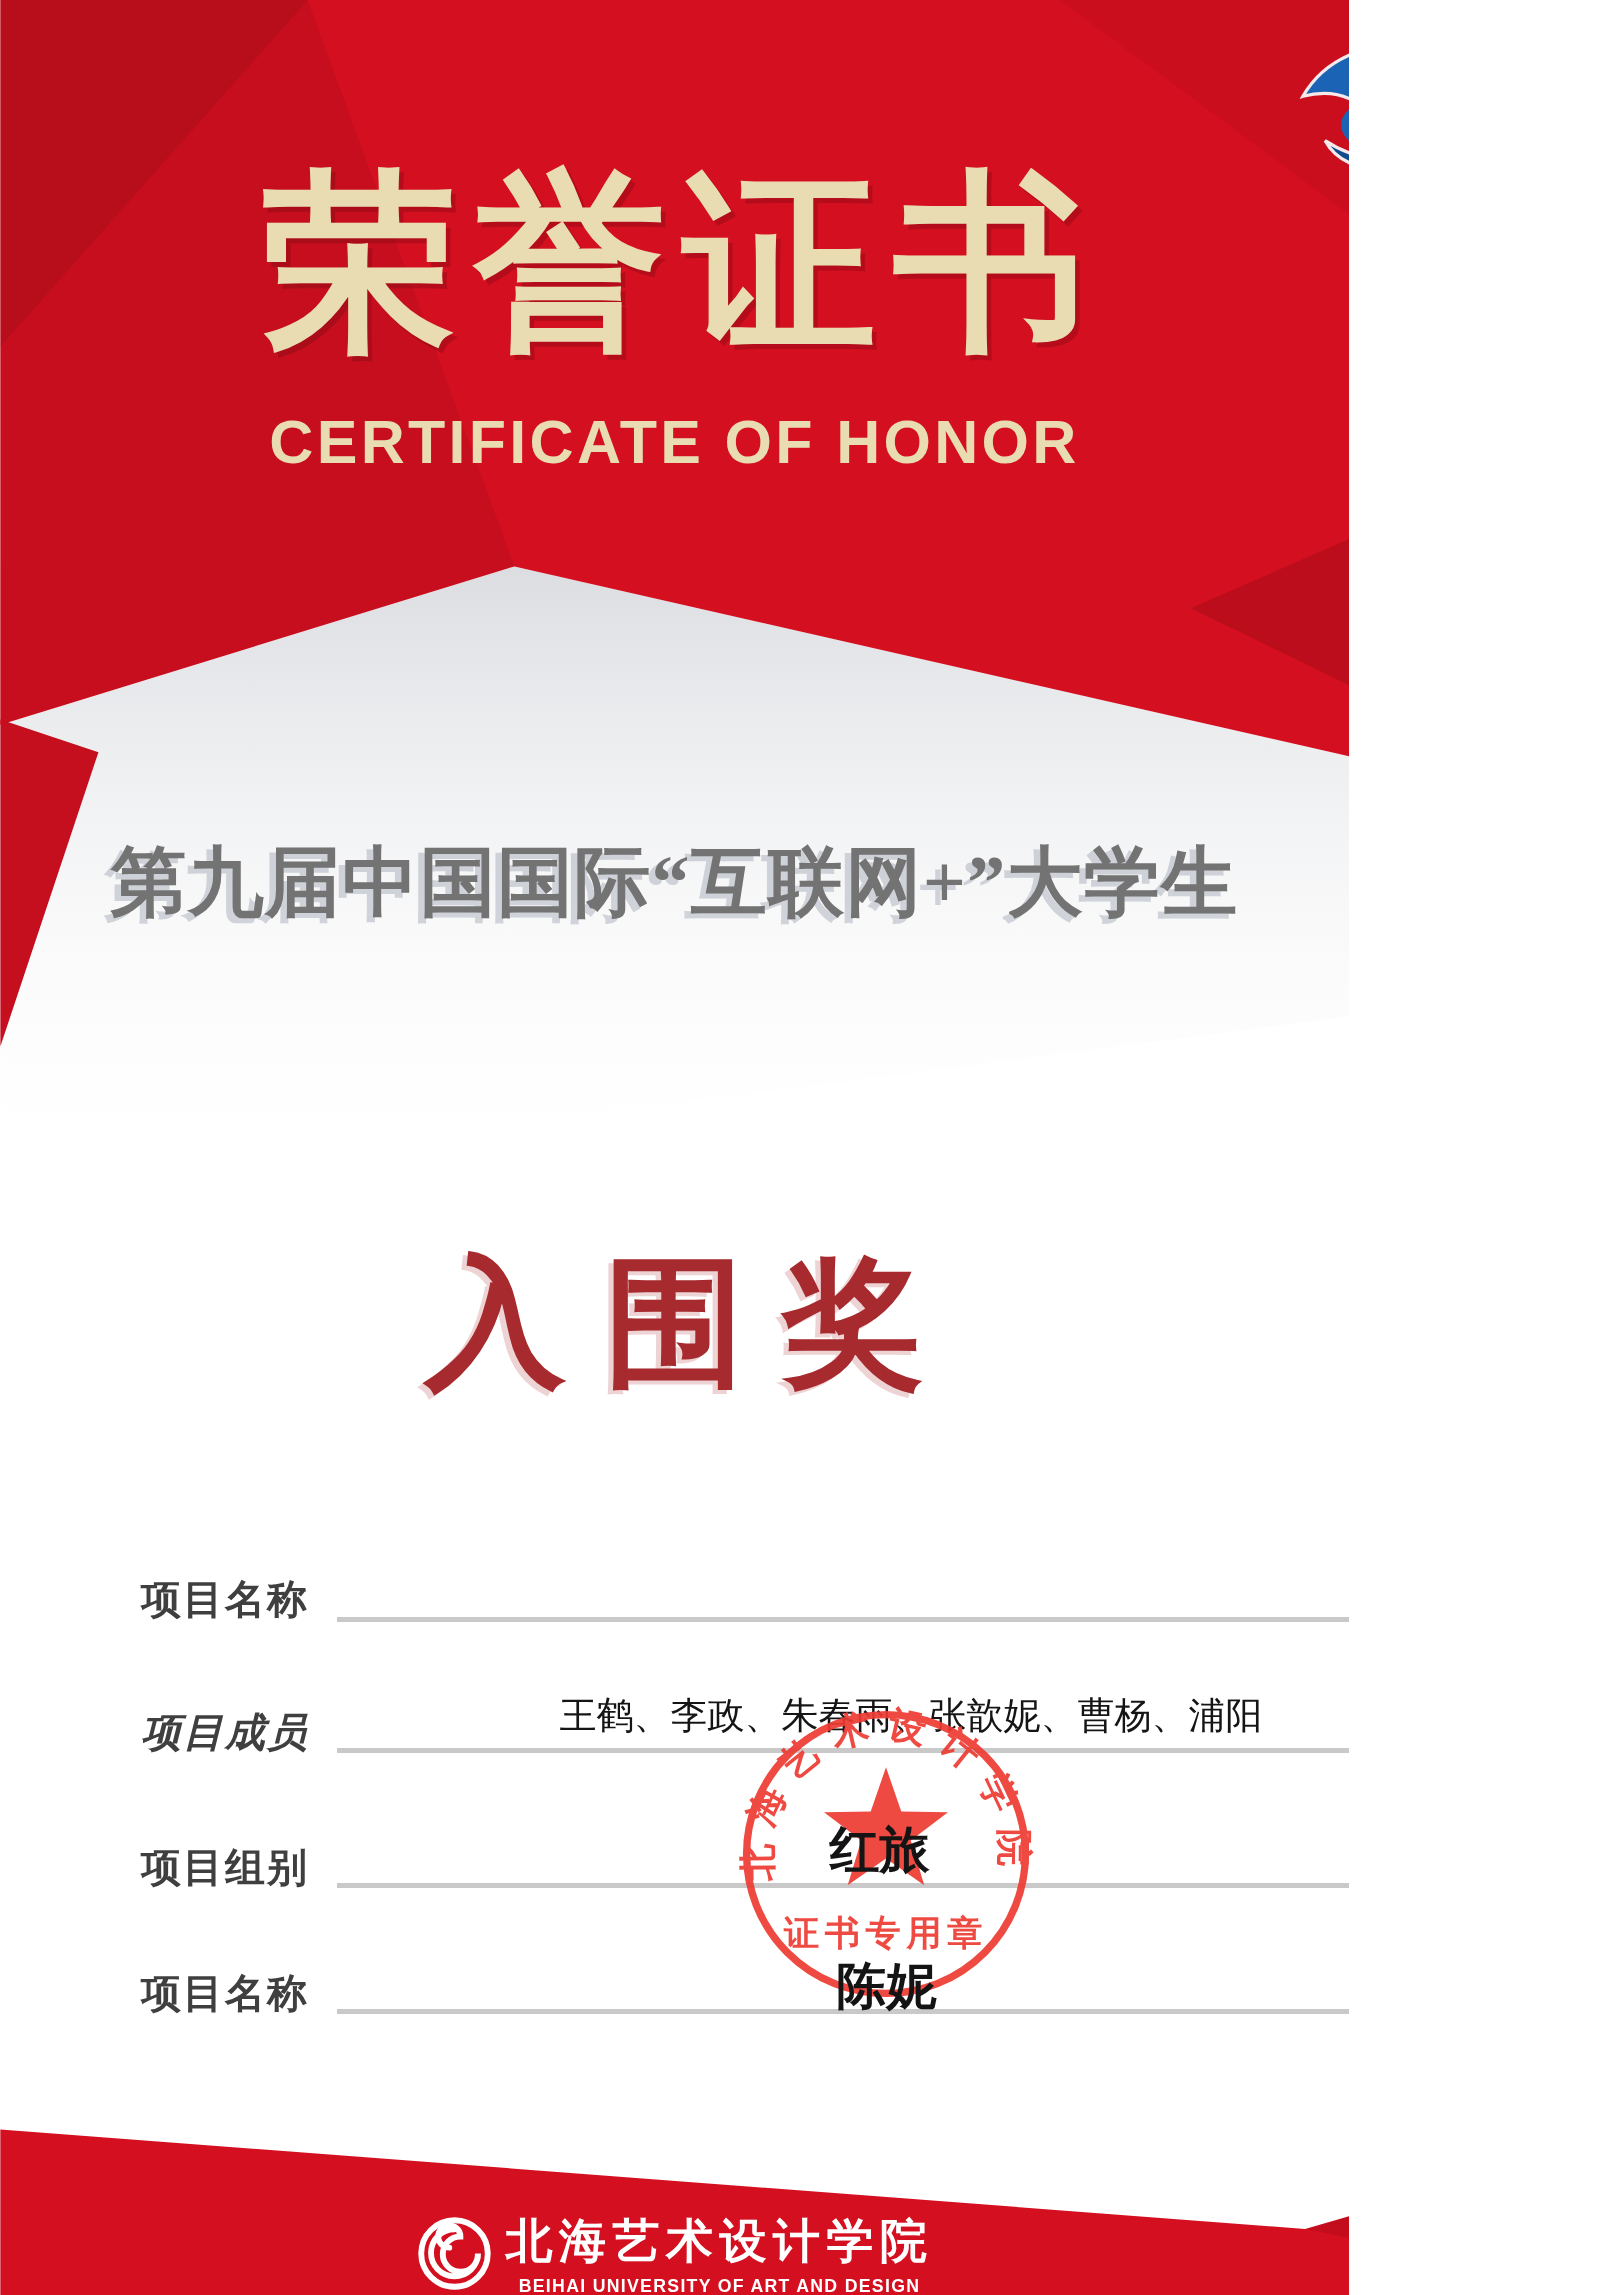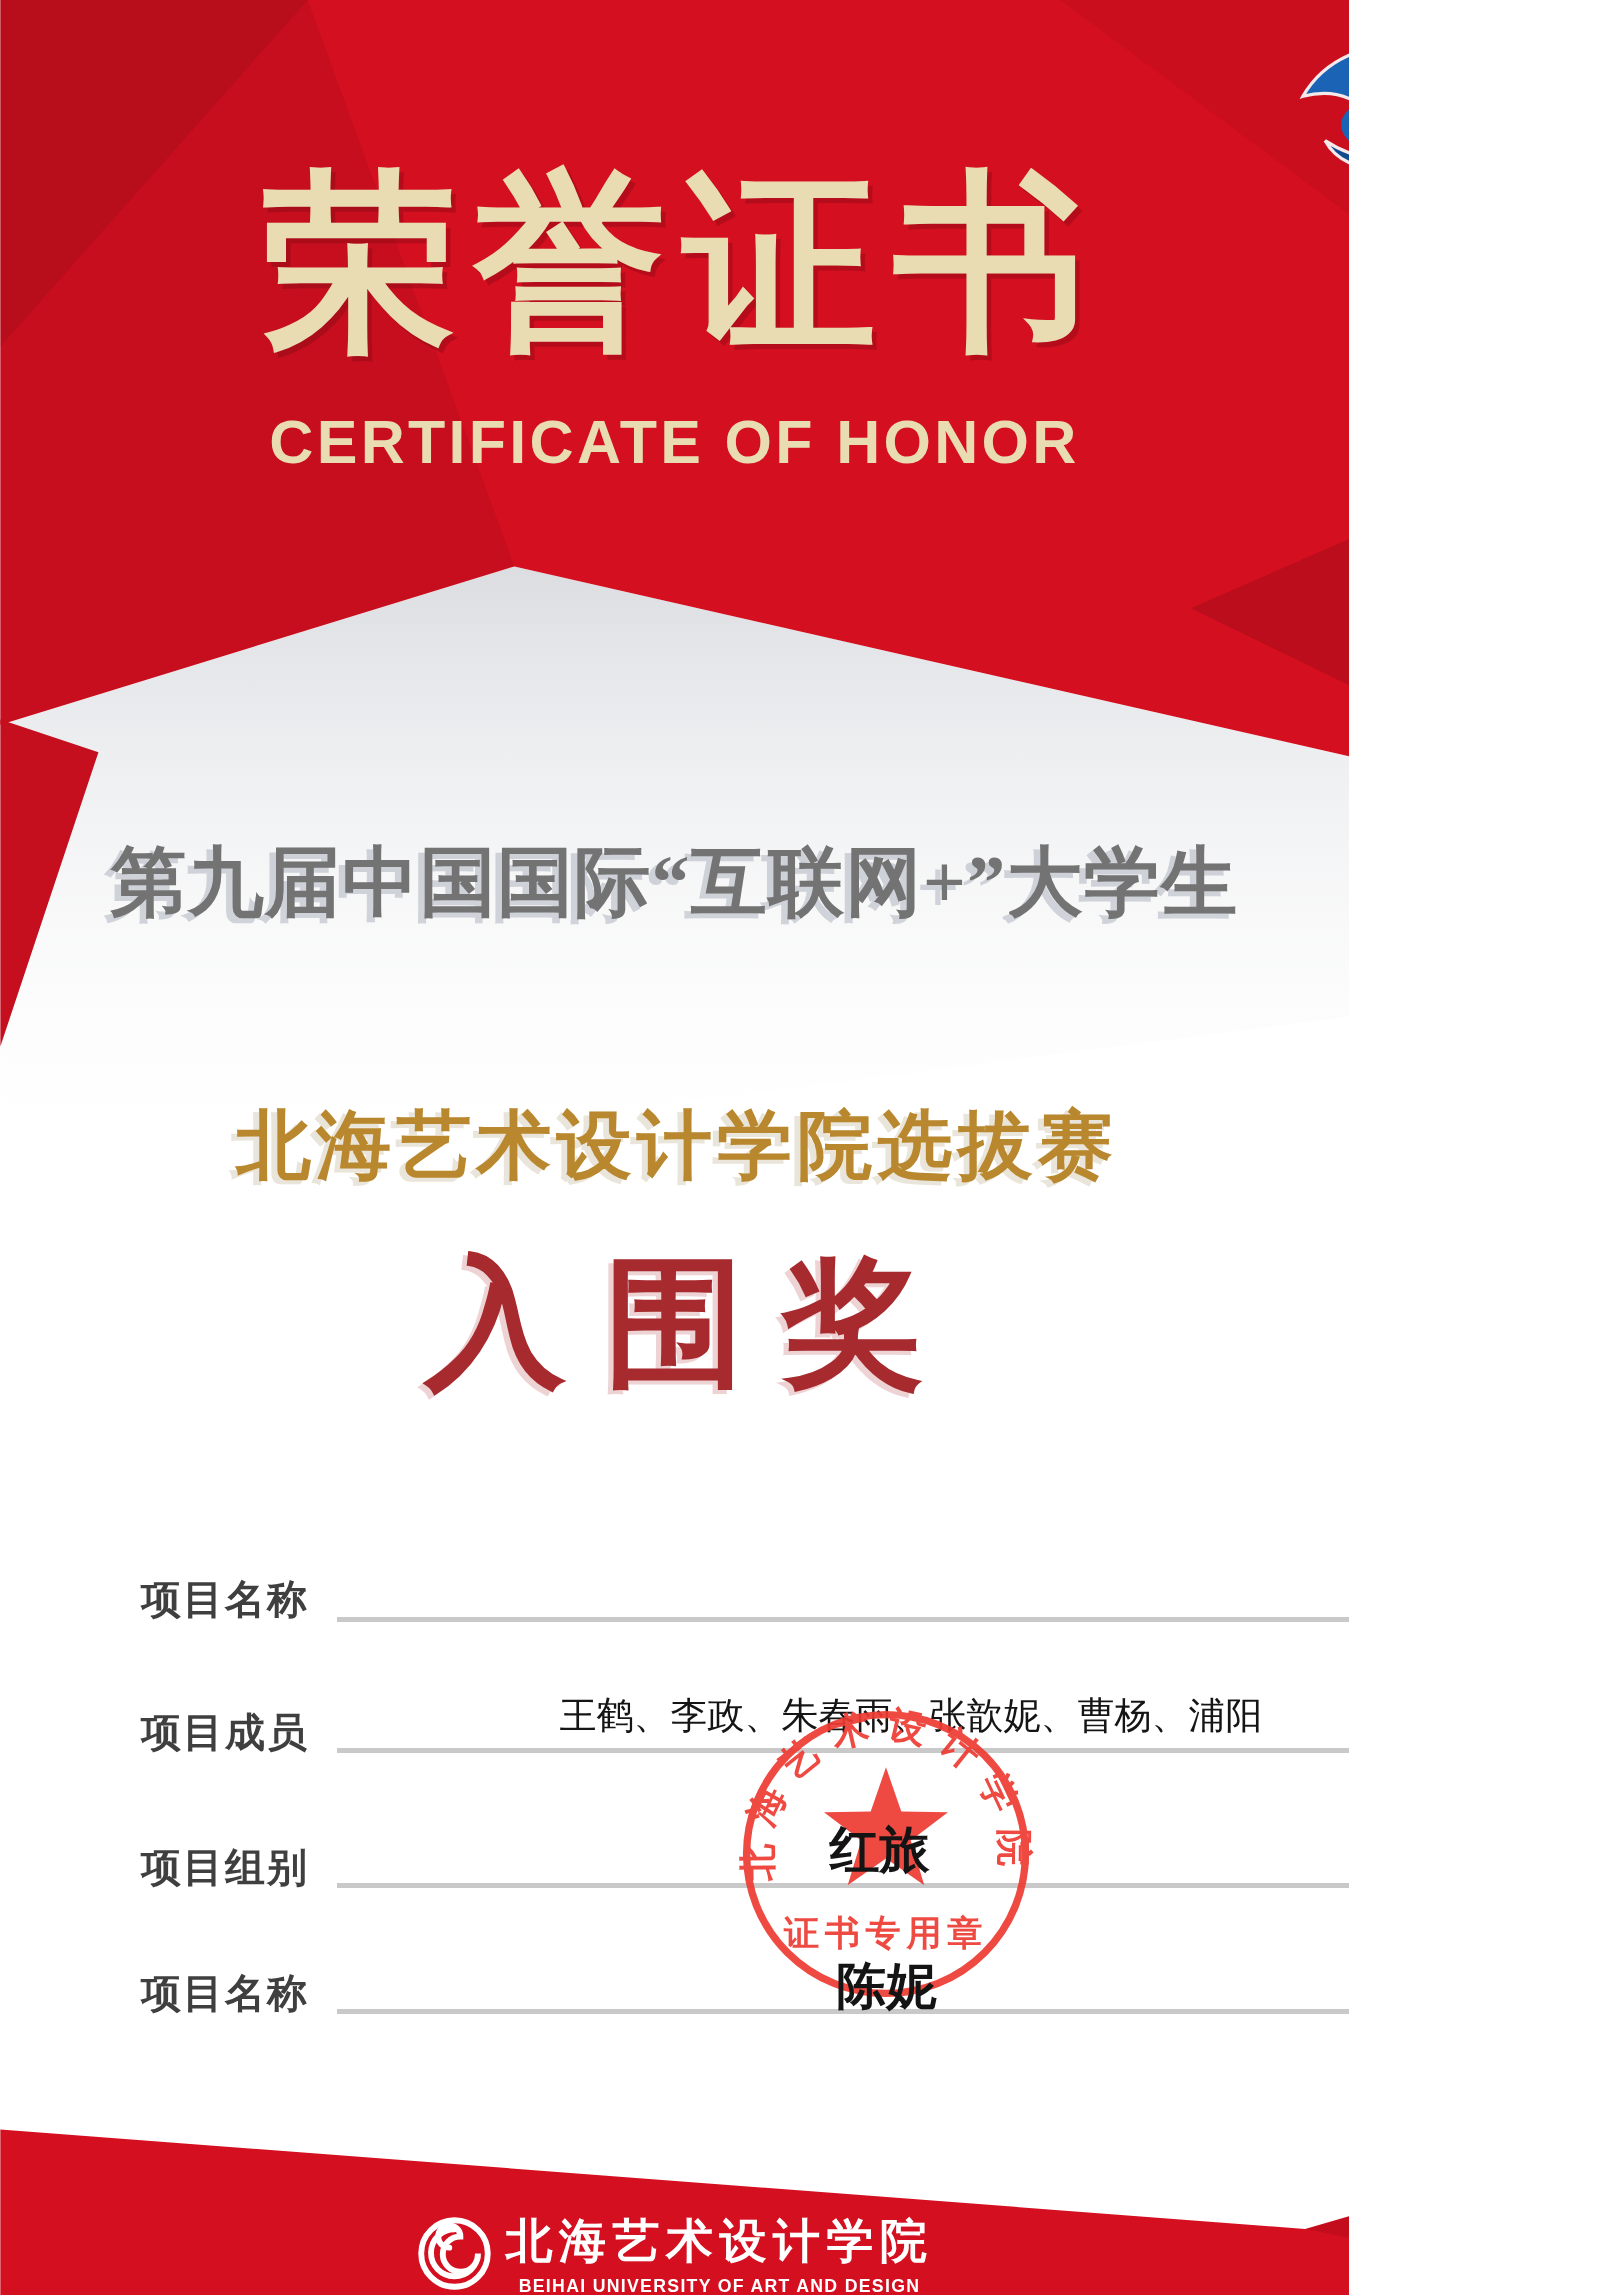--- a/index.html
+++ b/index.html
@@ -138,30 +138,29 @@
         <circle cx="113" cy="122" r="5" fill="#f6e9ea"></circle>
         <rect x="48" y="194" width="84" height="20" rx="3" fill="#e2574c" stroke="#f6e9ea" stroke-width="3"></rect>
       </g>
     </svg>
   </div>
 
   <div class="title-cn">荣誉证书</div>
   <div class="title-en">CERTIFICATE OF HONOR</div>
 
   <div class="head-line1">第九届中国国际“互联网+”大学生</div>
-  <div class="head-line3">北海艺术设计学院选拔赛</div>
   <div class="award">入围奖</div>
 
   <div class="row" style="top:1556px;height:72px;">
     <div class="label" style="top:15.7px;">项目名称</div>
     <div class="line" style="top:61px;"></div>
   </div>
 
   <div class="row" style="top:1691px;height:65px;">
-    <div class="label" style="top:13.7px;">项目成员</div>
+    <div class="label" style="top:13.7px;font-style:italic;">项目成员</div>
     <div class="value v2" style="top:0;">王鹤、李政、朱春雨、张歆妮、曹杨、浦阳</div>
     <div class="line" style="top:57px;"></div>
   </div>
 
   <div class="row" style="top:1840px;height:52px;">
     <div class="label" style="top:0;">项目组别</div>
     <div class="line" style="top:43px;"></div>
   </div>
 
   <div class="row" style="top:1966px;height:52px;">

